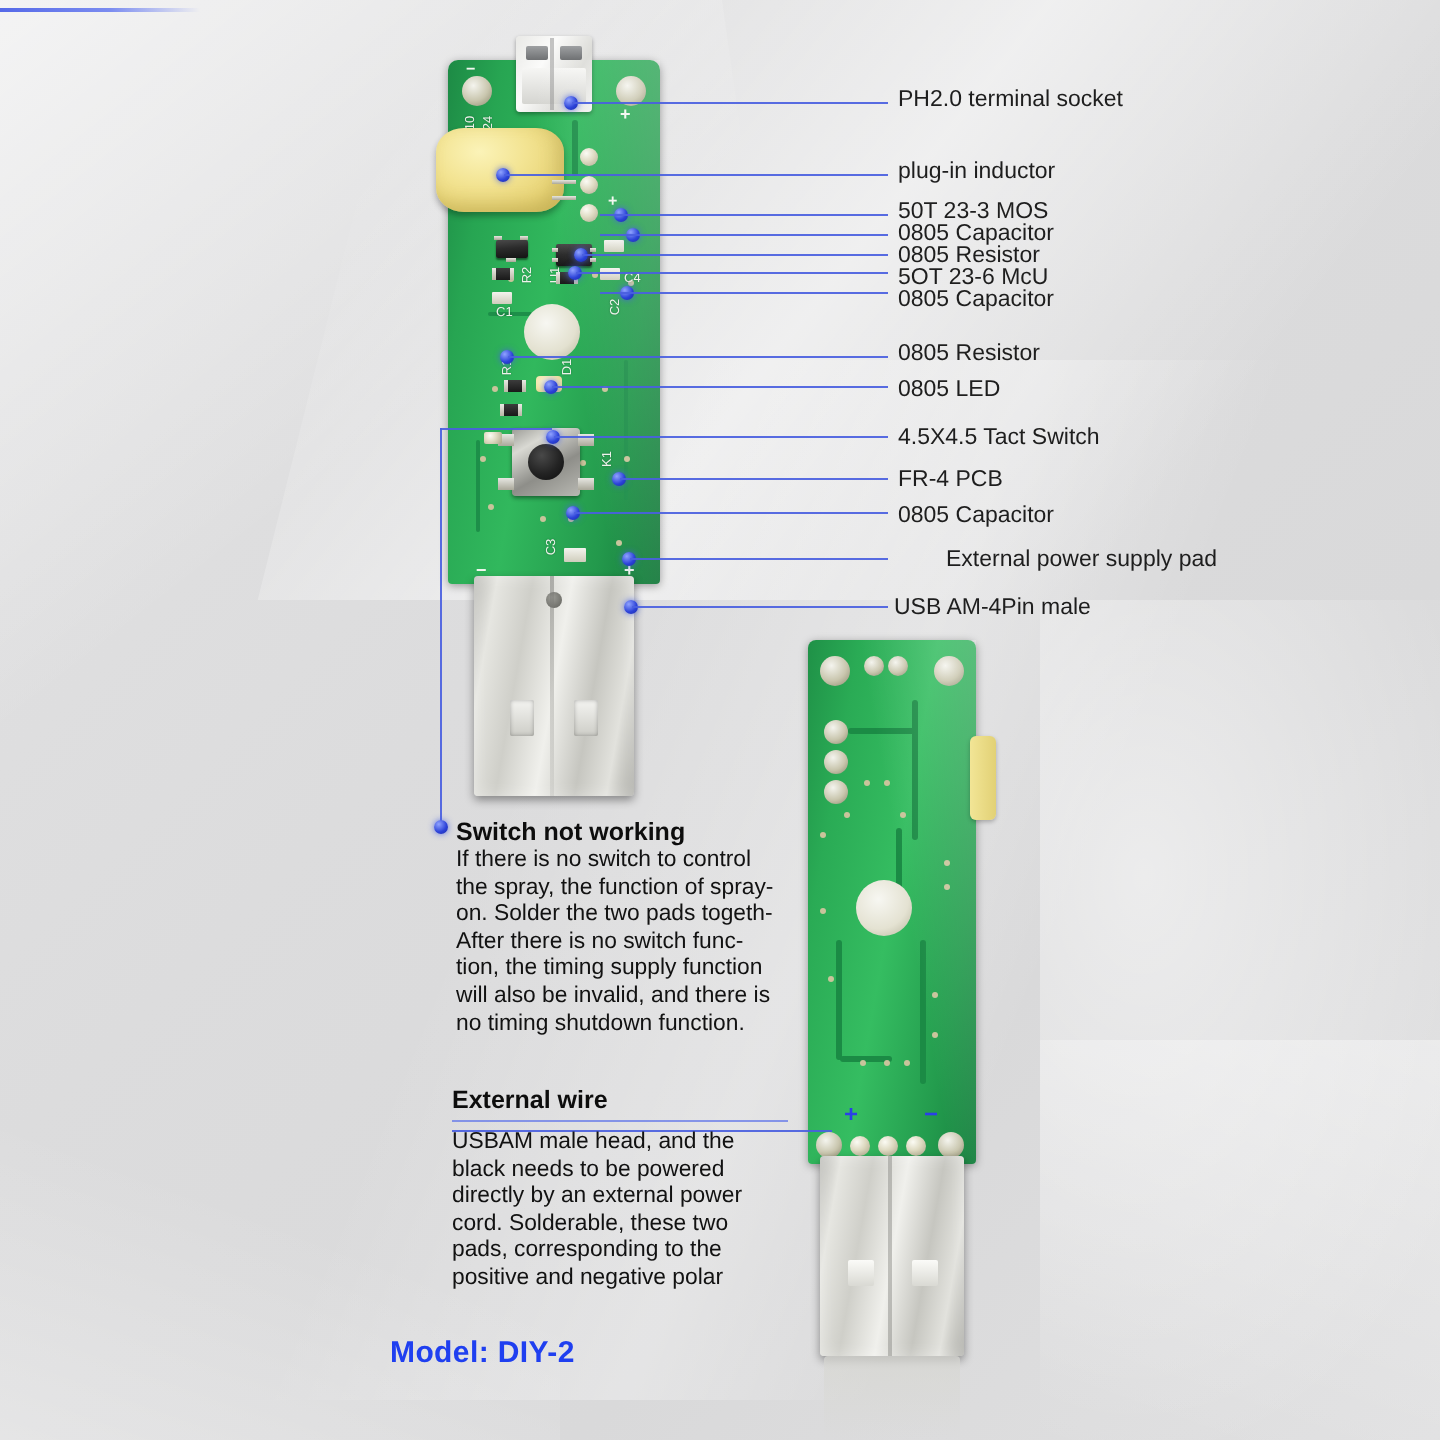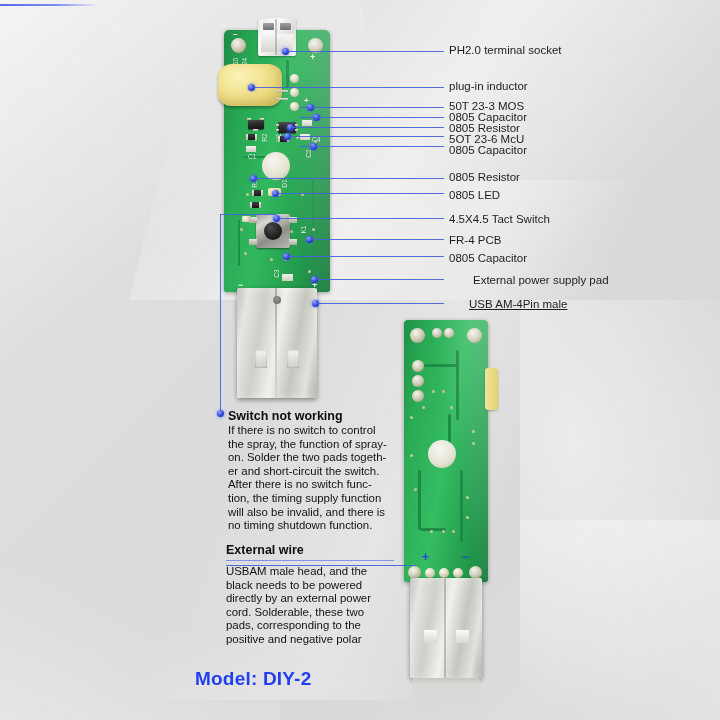--- a/index.html
+++ b/index.html
@@ -40,21 +40,21 @@
       box-shadow:0 0 3px rgba(70,95,230,.85);}
 
   
   .lbl{position:absolute;color:#1e1e1e;font-size:11.5px;line-height:13px;white-space:nowrap;}
 
   
   .callout{position:absolute;color:#111;}
   .callout .hd{font-size:12.5px;font-weight:bold;line-height:15px;color:#0d0d0d;}
   .callout .bd{font-size:11.4px;line-height:13.6px;color:#121212;}
   .hrule{height:1px;background:#6d7fe8;opacity:.8;margin:2px 0 3px 0;}
-  .model{position:absolute;color:#1f3ff0;font-size:19px;font-weight:bold;letter-spacing:.2px;}
+  .model{position:absolute;color:#1f3ff0;font-size:15px;font-weight:bold;letter-spacing:.2px;}
 
   
   .pcb{position:absolute;background:
         linear-gradient(100deg,#1d8a45 0%,#27a552 18%,#31b85d 46%,#23994c 78%,#16793c 100%);
        box-shadow:0 1px 4px rgba(0,0,0,.35);}
   .pcb::after{content:"";position:absolute;inset:0;
        background:linear-gradient(260deg,rgba(255,255,255,.22),rgba(255,255,255,0) 45%);
        pointer-events:none;}
   .pad{position:absolute;border-radius:50%;
        background:radial-gradient(circle at 35% 30%,#fbfbf4 0%,#ddd9c0 45%,#a9a487 100%);}
@@ -322,29 +322,28 @@
   <div class="lbl" style="left:449px;top:111px;">0805 Capacitor</div>
   <div class="lbl" style="left:449px;top:122px;">0805 Resistor</div>
   <div class="lbl" style="left:449px;top:133px;">5OT 23-6 McU</div>
   <div class="lbl" style="left:449px;top:144px;">0805 Capacitor</div>
   <div class="lbl" style="left:449px;top:171px;">0805 Resistor</div>
   <div class="lbl" style="left:449px;top:189px;">0805 LED</div>
   <div class="lbl" style="left:449px;top:213px;">4.5X4.5 Tact Switch</div>
   <div class="lbl" style="left:449px;top:234px;">FR-4 PCB</div>
   <div class="lbl" style="left:449px;top:252px;">0805 Capacitor</div>
   <div class="lbl" style="left:449px;top:274px;margin-left:24px;">External power supply pad</div>
-  <div class="lbl" style="left:469px;top:298px;text-decoration:underline;">USB AM-4Pin male</div>
+  <div class="lbl" style="left:447px;top:298px;">USB AM-4Pin male</div>
 
   <div class="callout" style="left:228px;top:409px;width:162px;">
     <div class="hd">Switch not working</div>
     <div class="bd">
       <div>If there is no switch to control</div>
       <div>the spray, the function of spray-</div>
       <div>on. Solder the two pads togeth-</div>
-      <div>er and short-circuit the switch.</div>
       <div>After there is no switch func-</div>
       <div>tion, the timing supply function</div>
       <div>will also be invalid, and there is</div>
       <div>no timing shutdown function.</div>
     </div>
   </div>
 
   <div class="callout" style="left:226px;top:543px;width:168px;">
     <div class="hd">External wire</div>
     <div class="hrule"></div>

